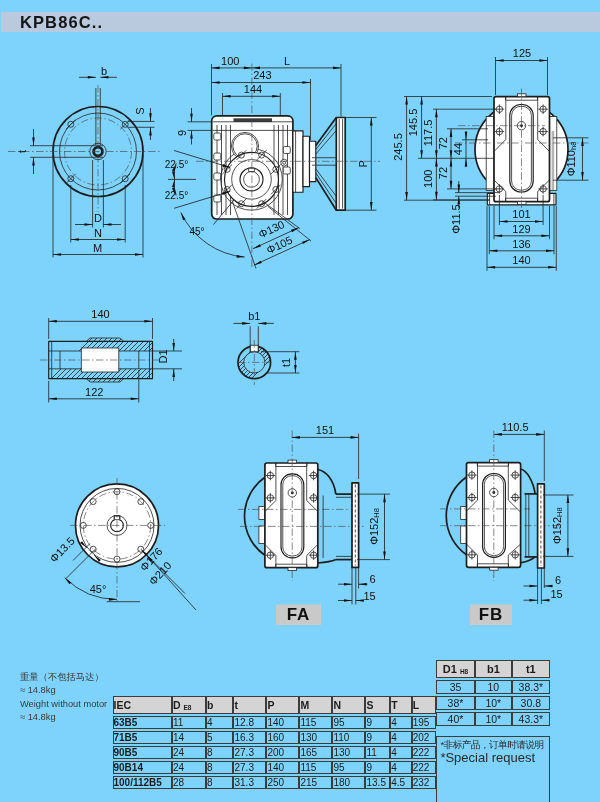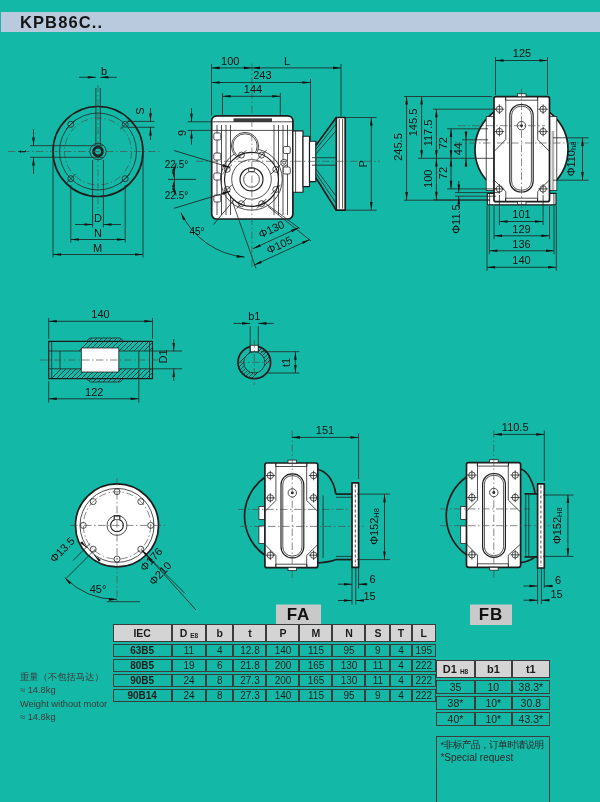--- a/index.html
+++ b/index.html
@@ -1,27 +1,27 @@
 <!DOCTYPE html>
 <html><head>
 <meta charset="utf-8">
 <style>
 html,body{margin:0;padding:0;background:#fff;}
 *{box-sizing:border-box;}
-#page{position:relative;width:600px;height:802px;background:#14b8a6;overflow:hidden;
+#page{position:relative;width:600px;height:802px;background:#7dd3fc;overflow:hidden;
  font-family:"Liberation Sans",sans-serif;will-change:transform;padding-left:18px;}
 .titlebar{position:absolute;left:1px;top:12px;width:599px;height:20px;background:#b9cade;}
 .title{position:absolute;left:20px;top:12.5px;font-size:16.5px;font-weight:bold;color:#151515;letter-spacing:1.1px;}
 #drw{position:absolute;left:0;top:0;opacity:0.999;}
 
 .wnote{position:absolute;left:20px;top:671px;width:110px;color:#3a3a3a;font-size:9.3px;line-height:13.3px;}
 .wnote .cjk{font-size:9.3px;letter-spacing:0px;}
 
-table.mt{position:absolute;left:112.5px;top:622px;border-collapse:separate;border-spacing:0 2px;
- table-layout:fixed;font-size:10px;color:#1c1c1c;text-align:center;}
+table.mt{position:absolute;left:112.5px;top:694px;border-collapse:separate;border-spacing:0 2px;
+ table-layout:fixed;font-size:10px;color:#1c1c1c;text-align:left;}
 table.mt td{border:1px solid #3c3c3c;height:12.8px;padding:0;overflow:hidden;white-space:nowrap;}
 table.mt tr.hd td{background:#d4d4d4;height:18px;font-weight:bold;font-size:10.5px;}
 table.mt td.c0{font-weight:bold;}
 sub.sm{font-size:6.5px;vertical-align:-1px;font-weight:bold;}
 
 table.rt{position:absolute;left:436.4px;top:658.2px;border-collapse:separate;border-spacing:0 2.8px;
  table-layout:fixed;font-size:10.5px;color:#1c1c1c;text-align:center;}
 table.rt td{border:1px solid #3c3c3c;height:13px;padding:0;white-space:nowrap;}
 table.rt tr.hd td{background:#d4d4d4;height:18px;font-weight:bold;font-size:11px;}
 .notebox{position:absolute;left:436.4px;top:736px;width:113.2px;height:66.8px;border:1px solid #3c3c3c;
@@ -587,30 +587,30 @@
           <td>4</td>
           <td>12.8</td>
           <td>140</td>
           <td>115</td>
           <td>95</td>
           <td>9</td>
           <td>4</td>
           <td>195</td>
         </tr>
 <tr>
-          <td class="c0">80B5</td>
-          <td>19</td>
-          <td>6</td>
-          <td>21.8</td>
-          <td>200</td>
-          <td>165</td>
+          <td class="c0">71B5</td>
+          <td>14</td>
+          <td>5</td>
+          <td>16.3</td>
+          <td>160</td>
           <td>130</td>
-          <td>11</td>
+          <td>110</td>
+          <td>9</td>
           <td>4</td>
-          <td>222</td>
+          <td>202</td>
         </tr>
 <tr>
           <td class="c0">90B5</td>
           <td>24</td>
           <td>8</td>
           <td>27.3</td>
           <td>200</td>
           <td>165</td>
           <td>130</td>
           <td>11</td>
@@ -621,20 +621,32 @@
           <td class="c0">90B14</td>
           <td>24</td>
           <td>8</td>
           <td>27.3</td>
           <td>140</td>
           <td>115</td>
           <td>95</td>
           <td>9</td>
           <td>4</td>
           <td>222</td>
+        </tr>
+<tr>
+          <td class="c0">100/112B5</td>
+          <td>28</td>
+          <td>8</td>
+          <td>31.3</td>
+          <td>250</td>
+          <td>215</td>
+          <td>180</td>
+          <td>13.5</td>
+          <td>4.5</td>
+          <td>232</td>
         </tr>
 </tbody>
     </table>
 
 <table class="rt">
 <colgroup>
         <col style="width:38.2px">
         <col style="width:37.5px">
         <col style="width:37.5px">
       </colgroup>
@@ -655,16 +667,16 @@
           <td>30.8</td>
         </tr>
 <tr>
           <td>40*</td>
           <td>10*</td>
           <td>43.3*</td>
         </tr>
 </tbody>
     </table>
 <div class="notebox">
-      <div style="margin-top:-2px"><span style="letter-spacing:-0.6px">*非标产品，订单时请说明</span><br><span style="font-size:10px">*Special request</span></div>
+      <div style="margin-top:-2px"><span style="letter-spacing:-0.6px">*非标产品，订单时请说明</span><br><span style="font-size:13px">*Special request</span></div>
     </div>
 
 </div>
 
 </body></html>

